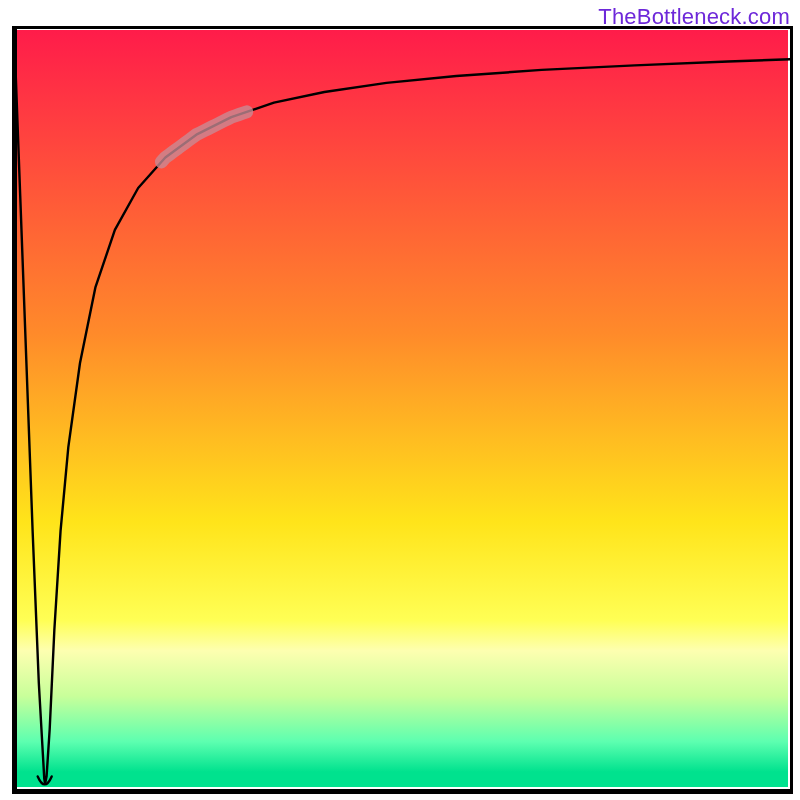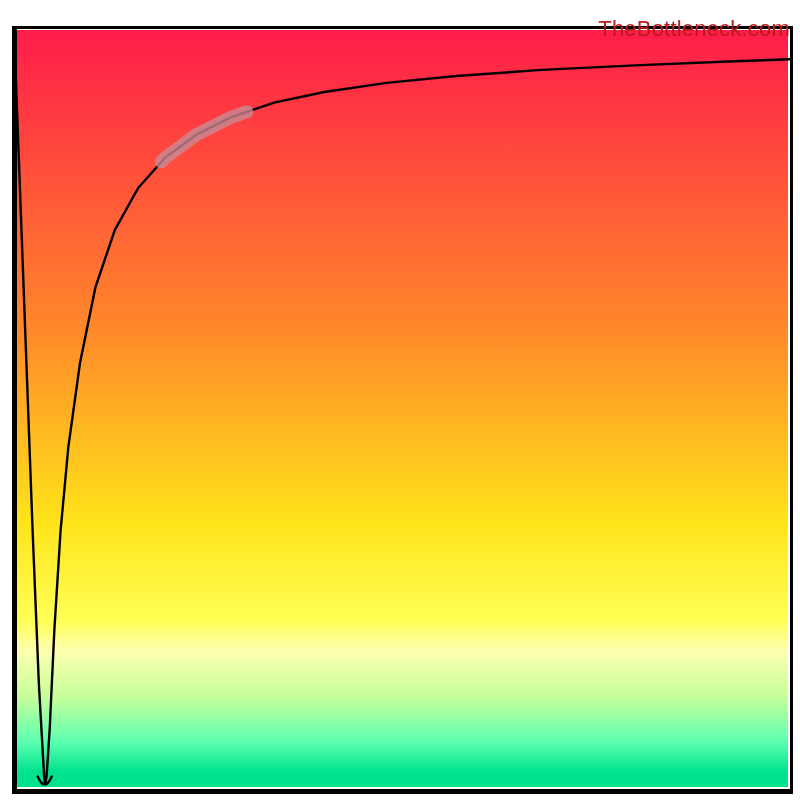--- a/index.html
+++ b/index.html
@@ -16,25 +16,25 @@
     width: 800px;
     height: 800px;
   }
   svg.chart {
     position: absolute;
     top: 0;
     left: 0;
   }
   .watermark {
     position: absolute;
-    top: 16px;
+    top: 4px;
     right: 10px;
     font-size: 22px;
     font-weight: 400;
-    color: #b91c1c;
+    color: #6d28d9;
     letter-spacing: 0.2px;
     user-select: none;
     z-index: 5;
   }
 </style>
 </head>
 <body>
 
 <div class="stage">
   <div class="watermark">TheBottleneck.com</div>

